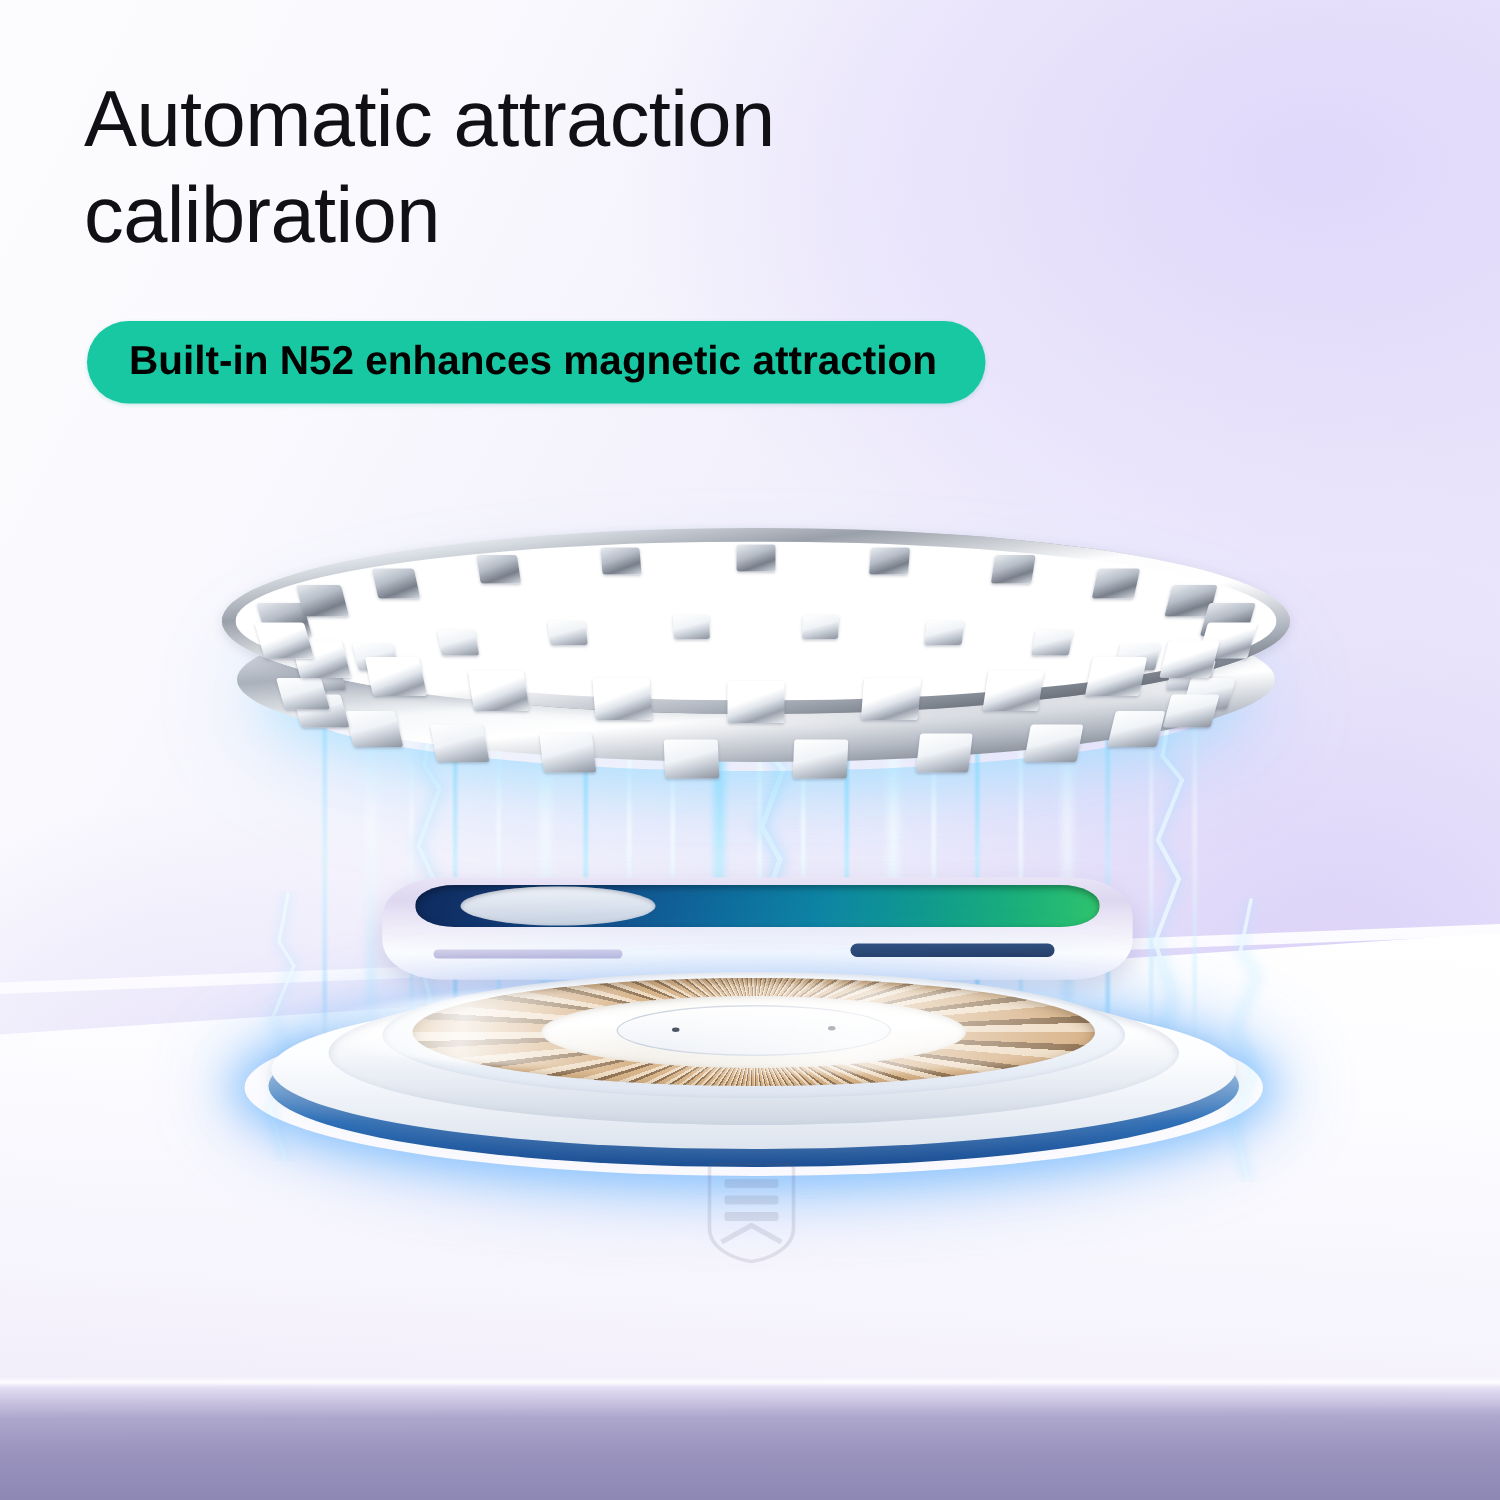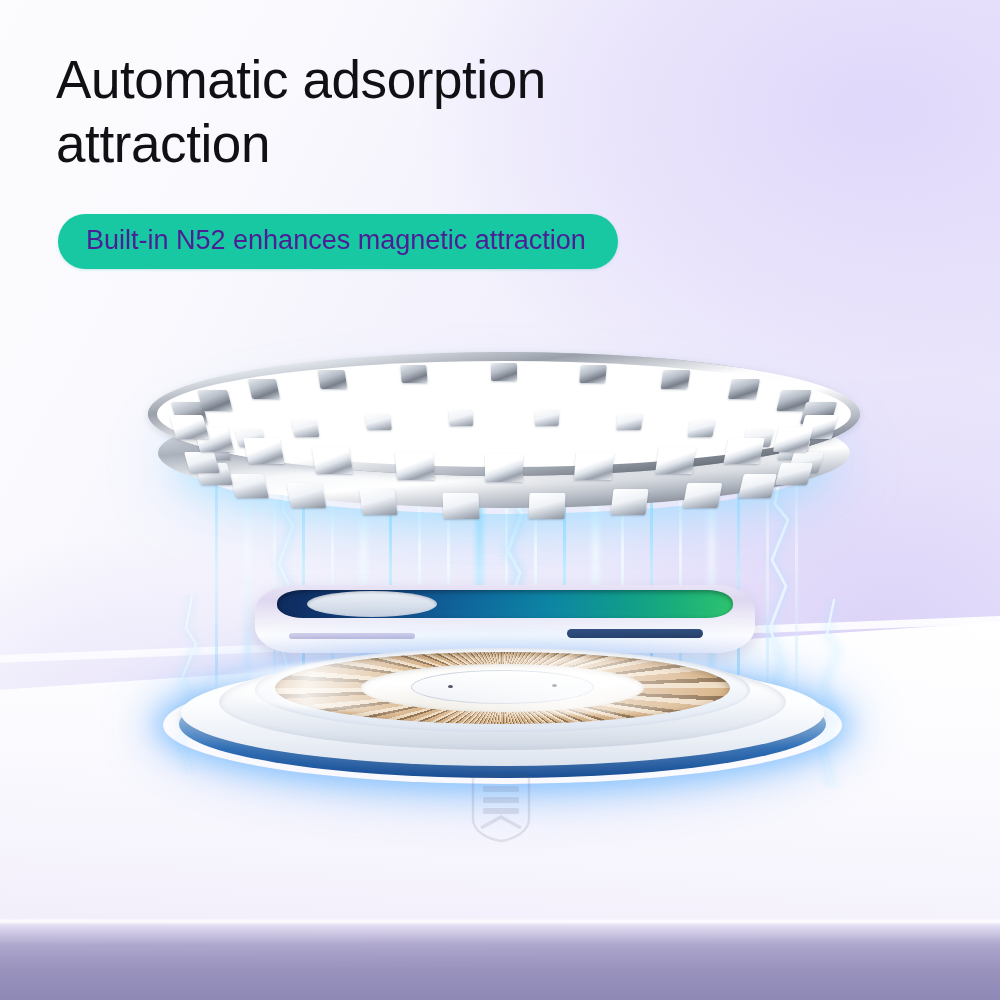--- a/index.html
+++ b/index.html
@@ -438,22 +438,22 @@
       <rect x="13" y="36" width="36" height="6" rx="1.6" fill="#5d5a75"></rect>
       <path d="M11 56 L31 45 L51 56" fill="none" stroke="#5d5a75" stroke-width="3.4"></path>
     </svg>
 
   </div>
 
   <div class="floor-band-hi"></div>
   <div class="floor-band"></div>
 
   <div class="headline" style="color: rgb(17, 17, 21);">
-    <div>Automatic adsorption</div>
-    <div>attraction</div>
+    <div>Automatic attraction</div>
+    <div>calibration</div>
   </div>
 
   <div class="badges">
-    <div class="badge badge-1" style="background: rgb(23, 200, 163); color: #4c1d95;">Built-in N52 enhances magnetic attraction</div>
+    <div class="badge badge-1" style="background: rgb(23, 200, 163); color: #000000; font-weight: bold;">Built-in N52 enhances magnetic attraction</div>
     <br>
   </div>
 
 </div>
 
 </body></html>

